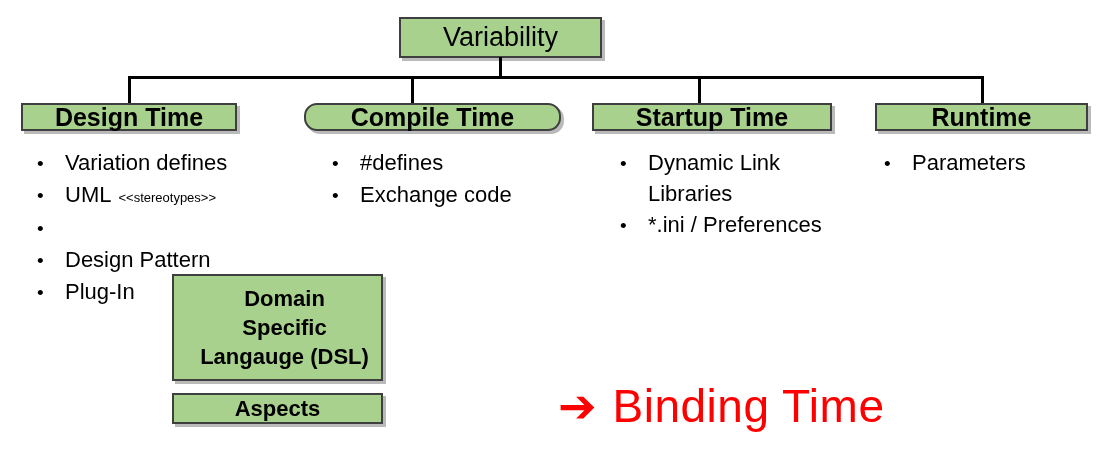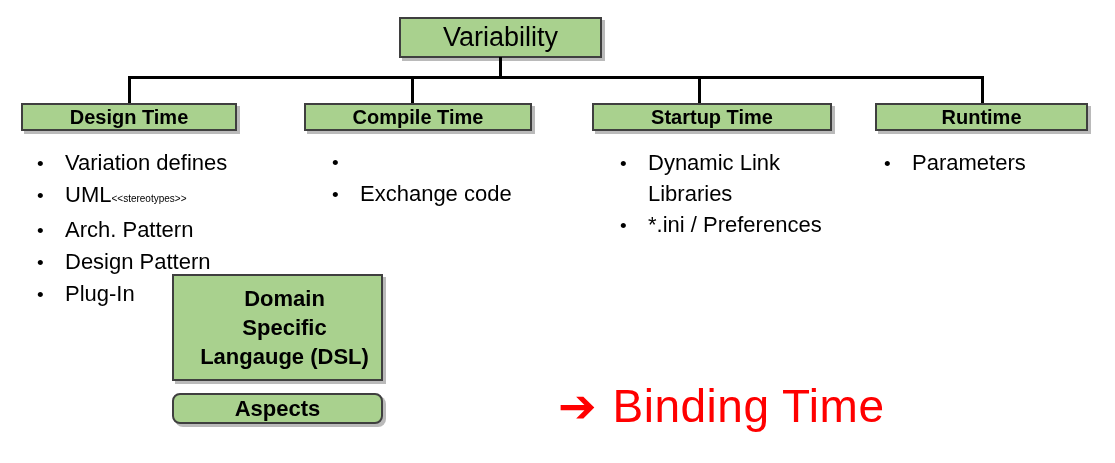--- a/index.html
+++ b/index.html
@@ -29,35 +29,34 @@
     text-align: center;
     color: #000000;
   }
   .root-box {
     left: 399px; top: 17px; width: 203px; height: 41px;
     font-size: 27px;
     font-weight: 400;
   }
   .header-box {
     top: 103px; height: 28px;
-    font-size: 20px;
+    font-size: 25px;
     font-weight: 700;
   }
   .dsl-box {
     left: 172px; top: 274px; width: 211px; height: 107px;
     font-size: 22px;
     font-weight: 700;
     line-height: 29px;
   }
   .dsl-box .multiline { white-space: pre-line; margin-left: 14px; }
   .aspects-box {
     left: 172px; top: 393px; width: 211px; height: 31px;
     font-size: 22px;
     font-weight: 700;
-    border-radius: 8px;
   }
   
   .hline, .vline {
     position: absolute;
     background: #000000;
   }
   .hline { height: 3px; }
   .vline { width: 3px; }
   
   .list {
@@ -72,21 +71,22 @@
     font-size: 22px;
     line-height: 31px;
     color: #000000;
   }
   .li .bullet {
     flex: none;
     width: 28px;
     font-size: 19px;
   }
   .li .li-small {
-    font-size: 10px;
+    font-size: 13px;
+    margin-left: 7px;
   }
   .list-startup .li-text { max-width: 175px; }
   
   .annotation {
     position: absolute;
     left: 558px; top: 383px;
     display: flex;
     align-items: center;
     gap: 16px;
     color: #ff0000;
@@ -115,21 +115,21 @@
   <div class="vline" style="left:499px; top:57px; height:21px;"></div>
   <div class="hline" style="left:128px; top:76px; width:856px;"></div>
   <div class="vline" style="left:128px; top:76px; height:28px;"></div>
   <div class="vline" style="left:411px; top:76px; height:28px;"></div>
   <div class="vline" style="left:698px; top:76px; height:28px;"></div>
   <div class="vline" style="left:981px; top:76px; height:28px;"></div>
 
   <div class="box header-box" style="left:21px; width:216px;">
     <span>Design Time</span>
   </div>
-  <div class="box header-box" style="left:304px; width:228px;">
+  <div class="box header-box" style="left:304px; width:257px;border-radius:13px;">
     <span>Compile Time</span>
   </div>
   <div class="box header-box" style="left:592px; width:240px;">
     <span>Startup Time</span>
   </div>
   <div class="box header-box" style="left:875px; width:213px;">
     <span>Runtime</span>
   </div>
 
   <div class="list" style="left:37px;">
@@ -137,35 +137,35 @@
       <span class="bullet">•</span>
       <span class="li-text">Variation defines</span>
     </div>
     <div class="li">
       <span class="bullet">•</span>
       <span class="li-text">UML</span>
       <span class="li-small">&lt;&lt;stereotypes&gt;&gt;</span>
     </div>
     <div class="li">
       <span class="bullet">•</span>
-      <span class="li-text">Arch. Pattern</span>
     </div>
     <div class="li">
       <span class="bullet">•</span>
       <span class="li-text">Design Pattern</span>
     </div>
     <div class="li">
       <span class="bullet">•</span>
       <span class="li-text">Plug-In</span>
     </div>
   </div>
 
   <div class="list" style="left:332px;">
     <div class="li">
       <span class="bullet">•</span>
+      <span class="li-text">#defines</span>
     </div>
     <div class="li">
       <span class="bullet">•</span>
       <span class="li-text">Exchange code</span>
     </div>
   </div>
 
   <div class="list list-startup" style="left:620px;">
     <div class="li">
       <span class="bullet">•</span>

